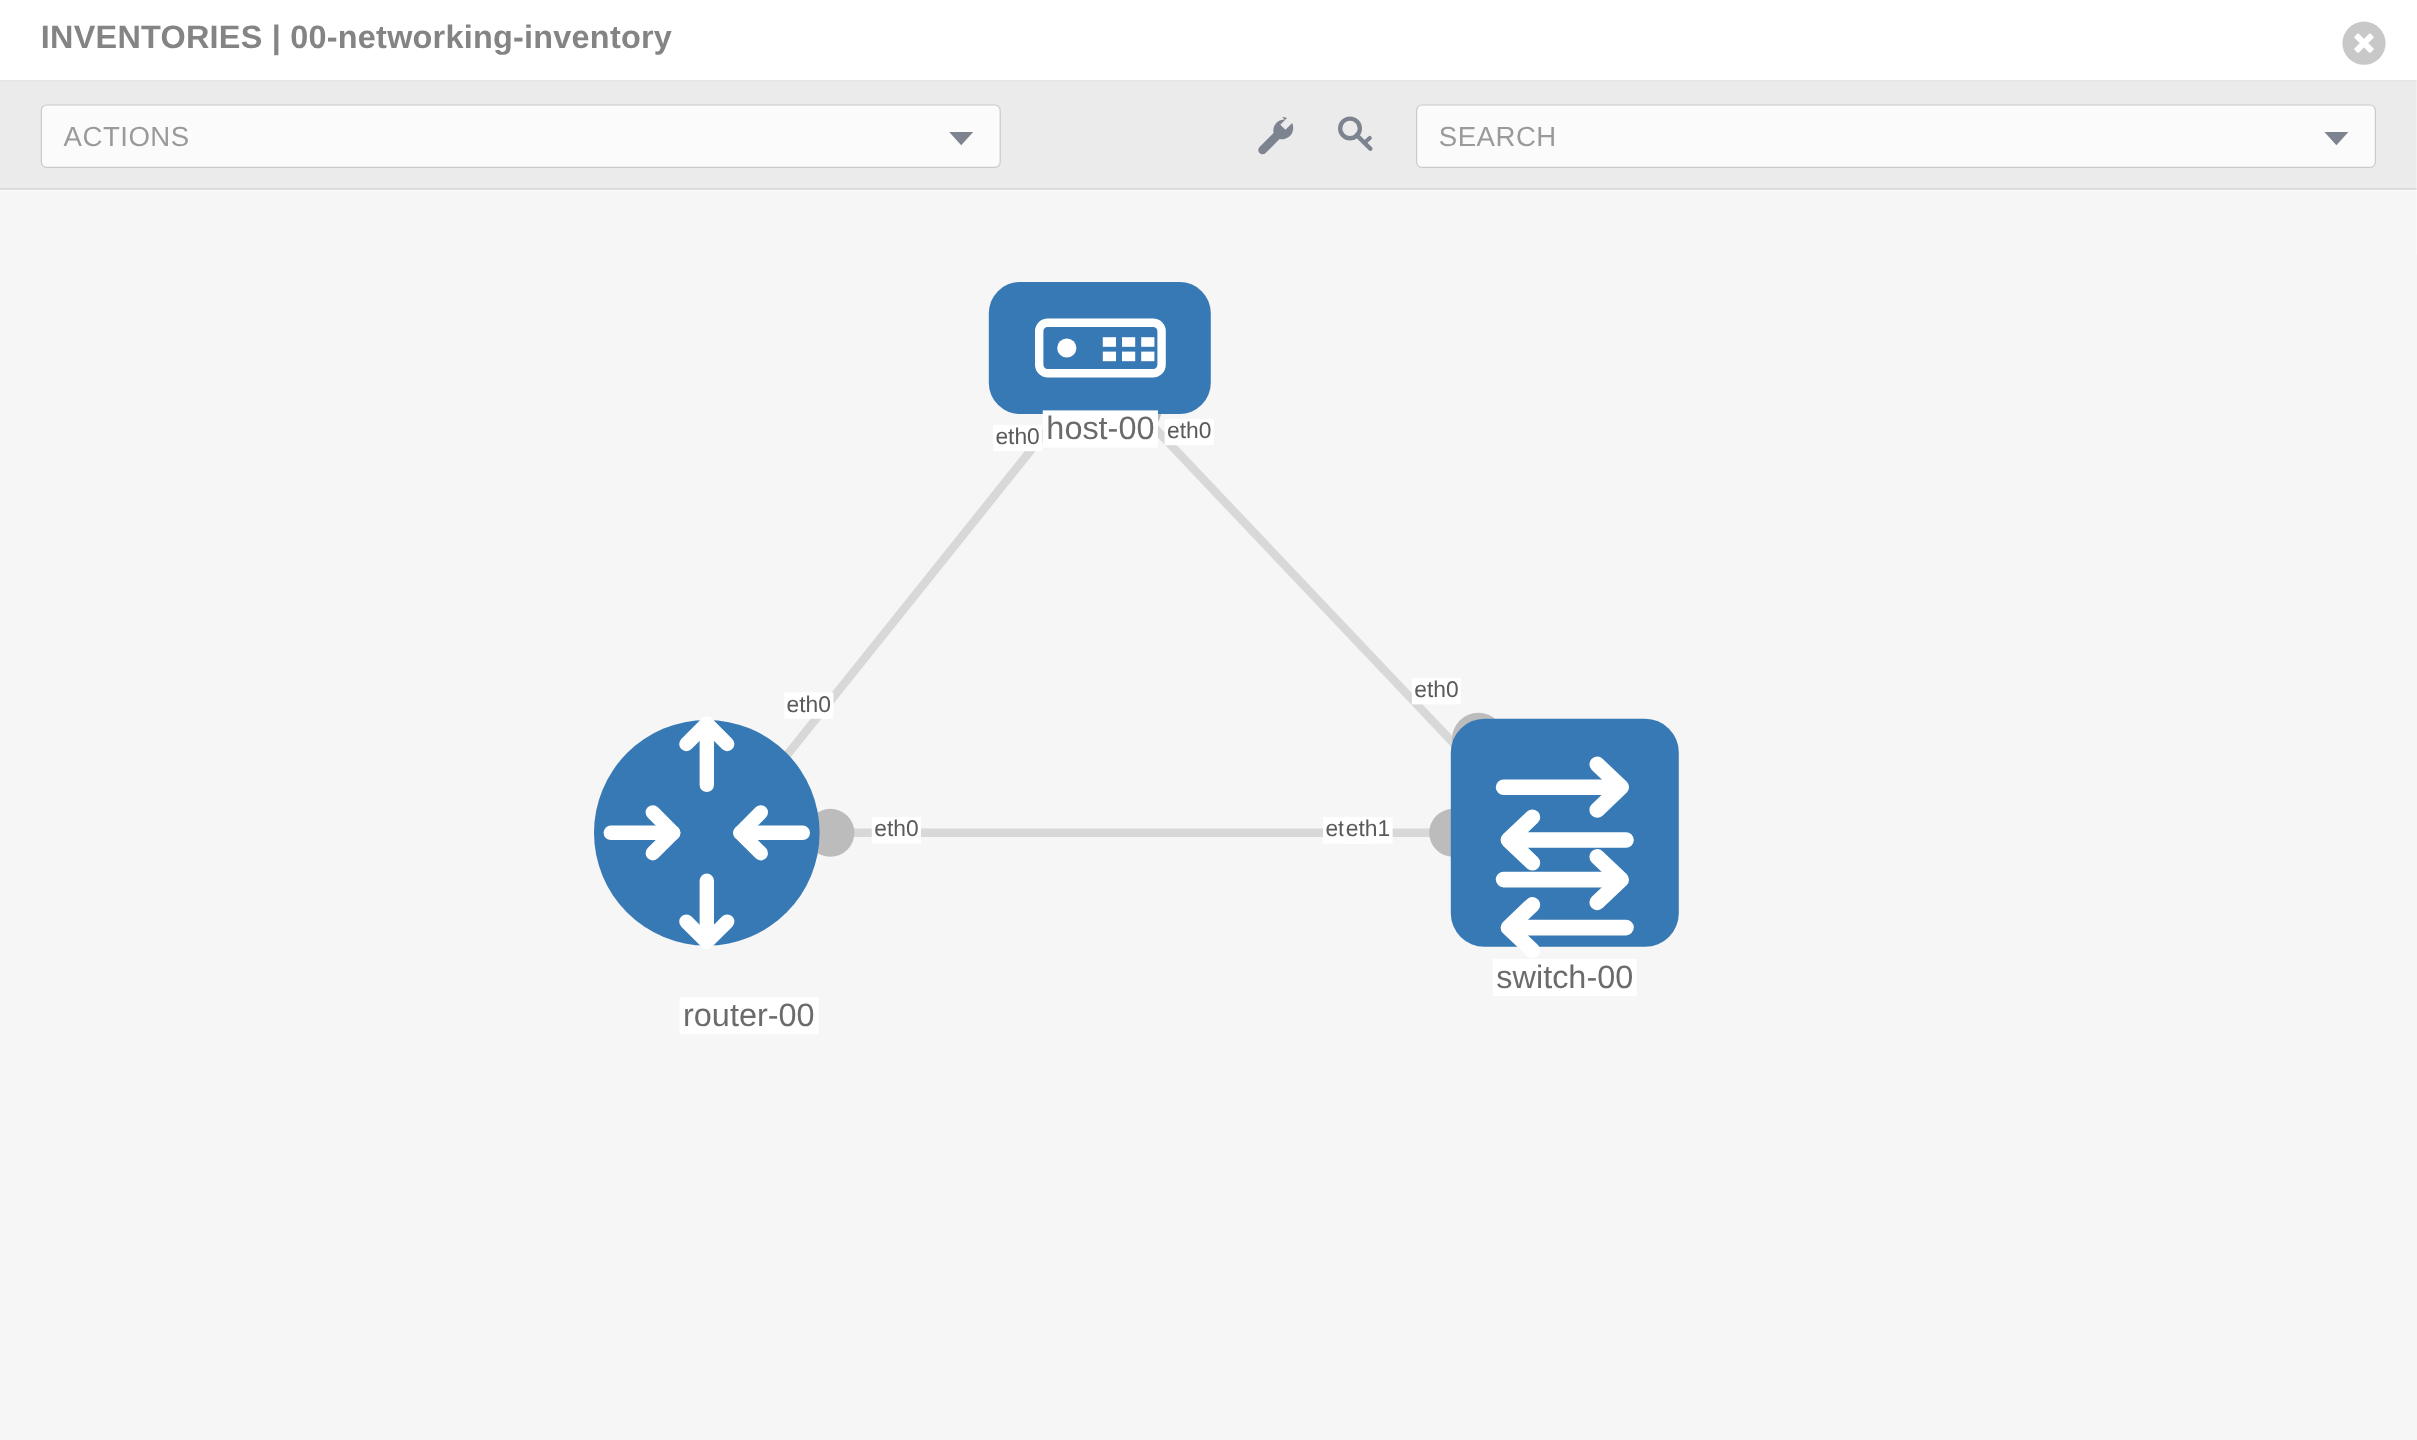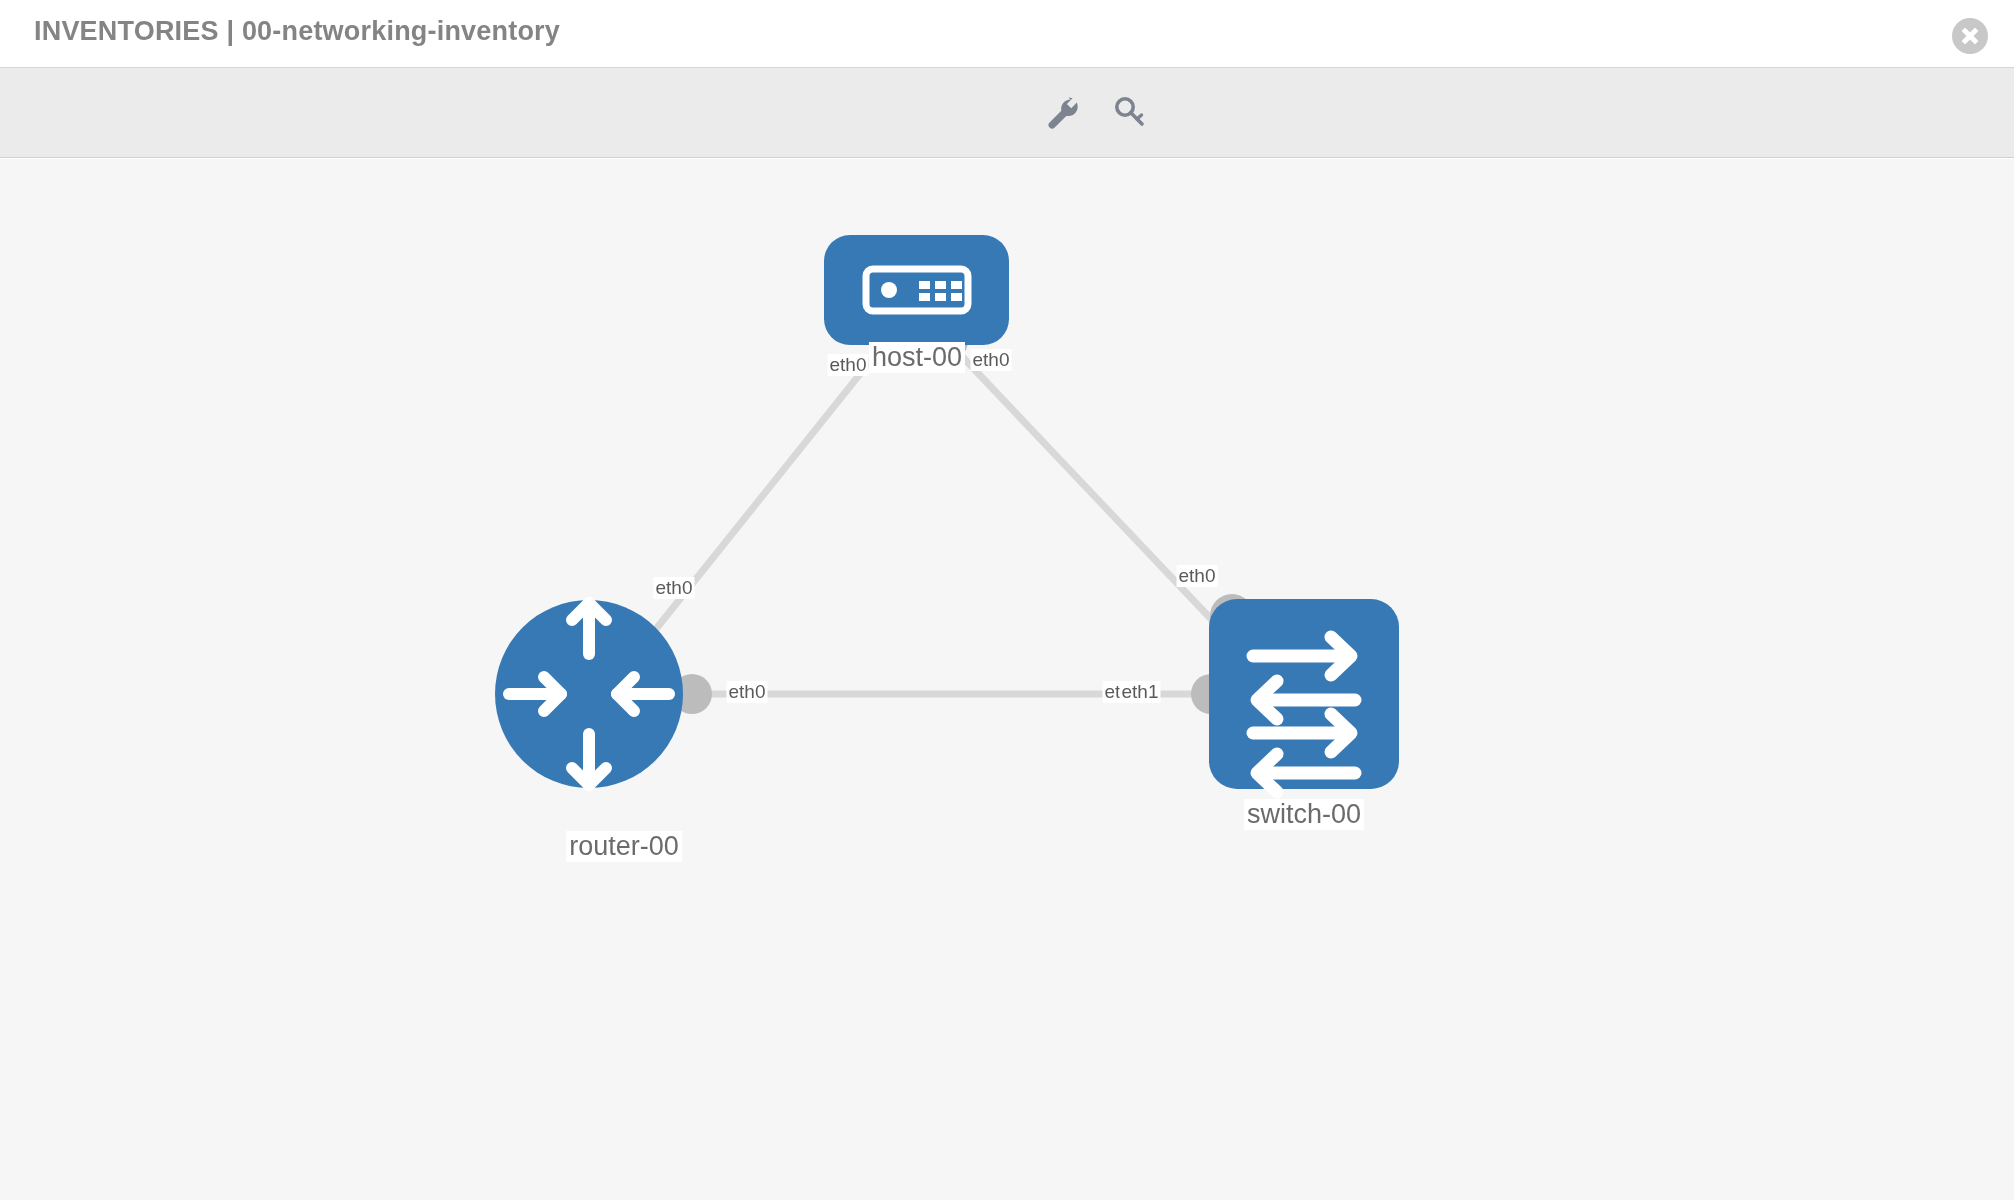--- a/index.html
+++ b/index.html
@@ -242,35 +242,43 @@
   <div class="header">
     <div class="header-title">INVENTORIES | 00-networking-inventory</div>
     <div class="close-btn">
       <span class="bar a"></span>
       <span class="bar b"></span>
     </div>
   </div>
 
   <div class="toolbar">
 
+    <div class="actions-select">
+      <span class="label">ACTIONS</span>
+      <span class="caret"></span>
+    </div>
 
     <div class="tool-icon wrench">
       <svg viewBox="0 0 46 46" xmlns="http://www.w3.org/2000/svg">
         <path d="M32.5 9.5a9.4 9.4 0 0 0-9.2 11.3L11.6 32.4a3.6 3.6 0 0 0 0 5.1 3.6 3.6 0 0 0 5.1 0l11.6-11.6a9.4 9.4 0 0 0 11.4-9.2c0-1.5-.3-2.9-.9-4.1l-5.6 5.6-4.3-4.3 5.6-5.6c-1.2-.6-2.6-.8-4-.8z" fill="#7d8490"></path>
       </svg>
     </div>
 
     <div class="tool-icon key">
       <svg viewBox="0 0 46 46" xmlns="http://www.w3.org/2000/svg">
         <circle cx="19" cy="17" r="8.2" fill="none" stroke="#7d8490" stroke-width="3.6"></circle>
         <path d="M24.6 22.6 L36 34" stroke="#7d8490" stroke-width="3.6" stroke-linecap="round"></path>
         <path d="M31 29 L35.5 25" stroke="#7d8490" stroke-width="3.4" stroke-linecap="round"></path>
       </svg>
     </div>
 
+    <div class="search-box">
+      <span class="label">SEARCH</span>
+      <span class="caret"></span>
+    </div>
   </div>
 
   <div class="canvas">
 
     <svg class="topology-svg" viewBox="0 0 2014 1041" xmlns="http://www.w3.org/2000/svg">
 
       <g>
         <line x1="880" y1="190" x2="640" y2="490" stroke="#d8d8d8" stroke-width="7"></line>
         <line x1="955" y1="190" x2="1230" y2="480" stroke="#d8d8d8" stroke-width="7"></line>
         <line x1="690" y1="535" x2="1215" y2="535" stroke="#d8d8d8" stroke-width="7"></line>

